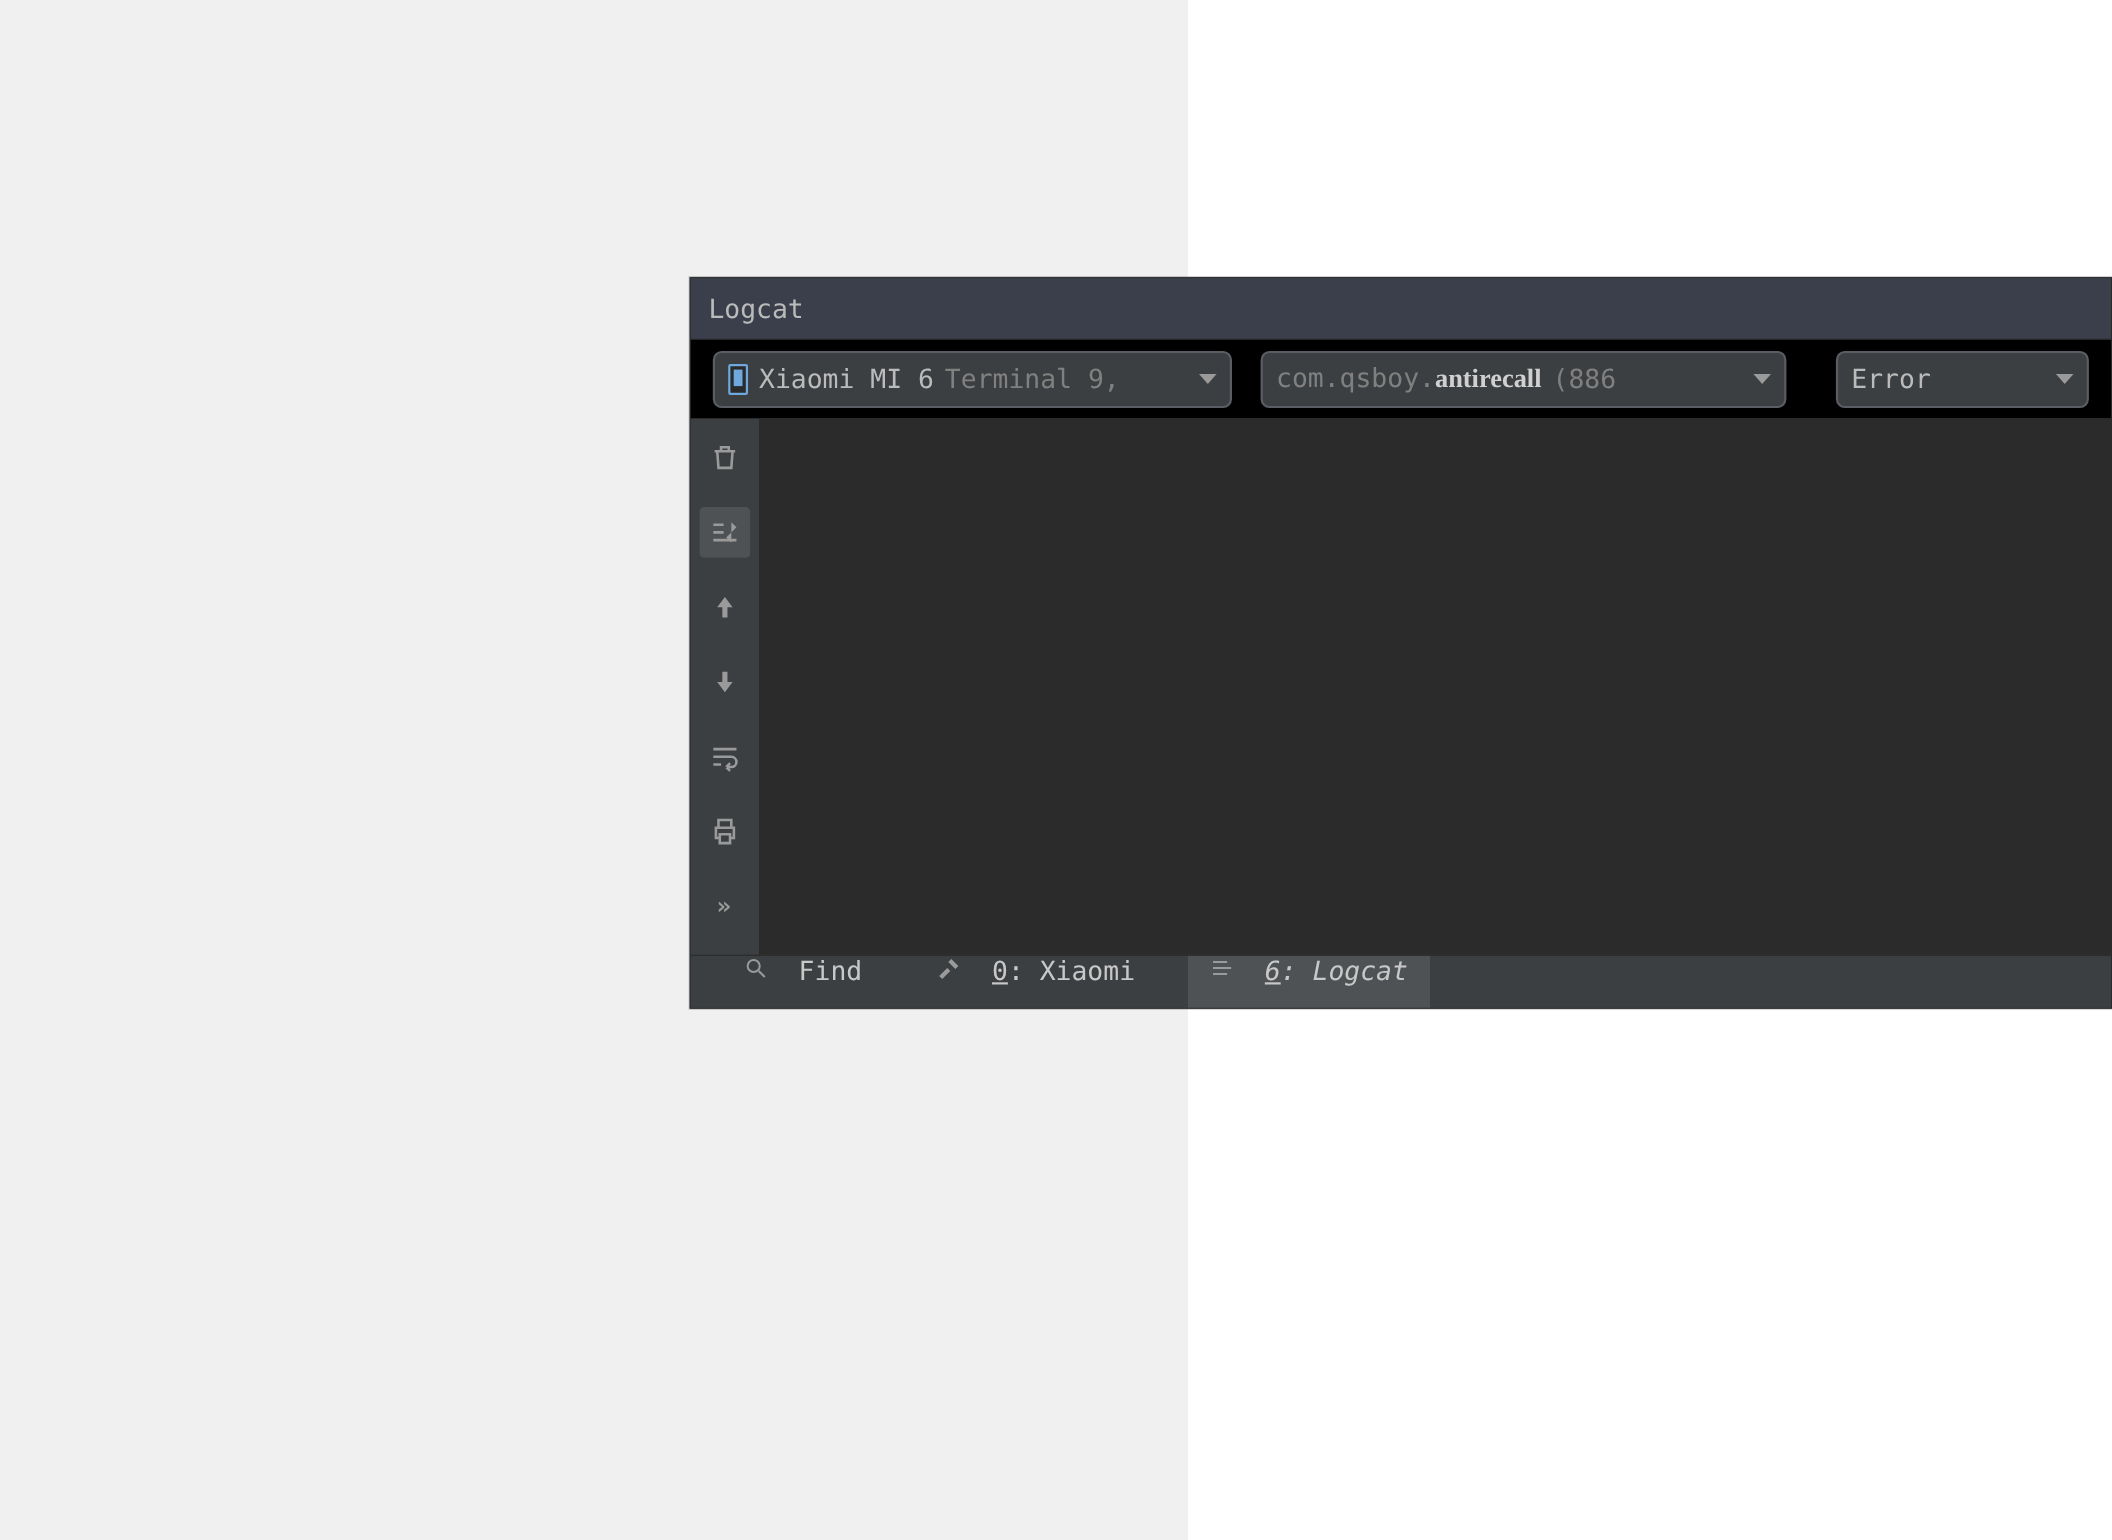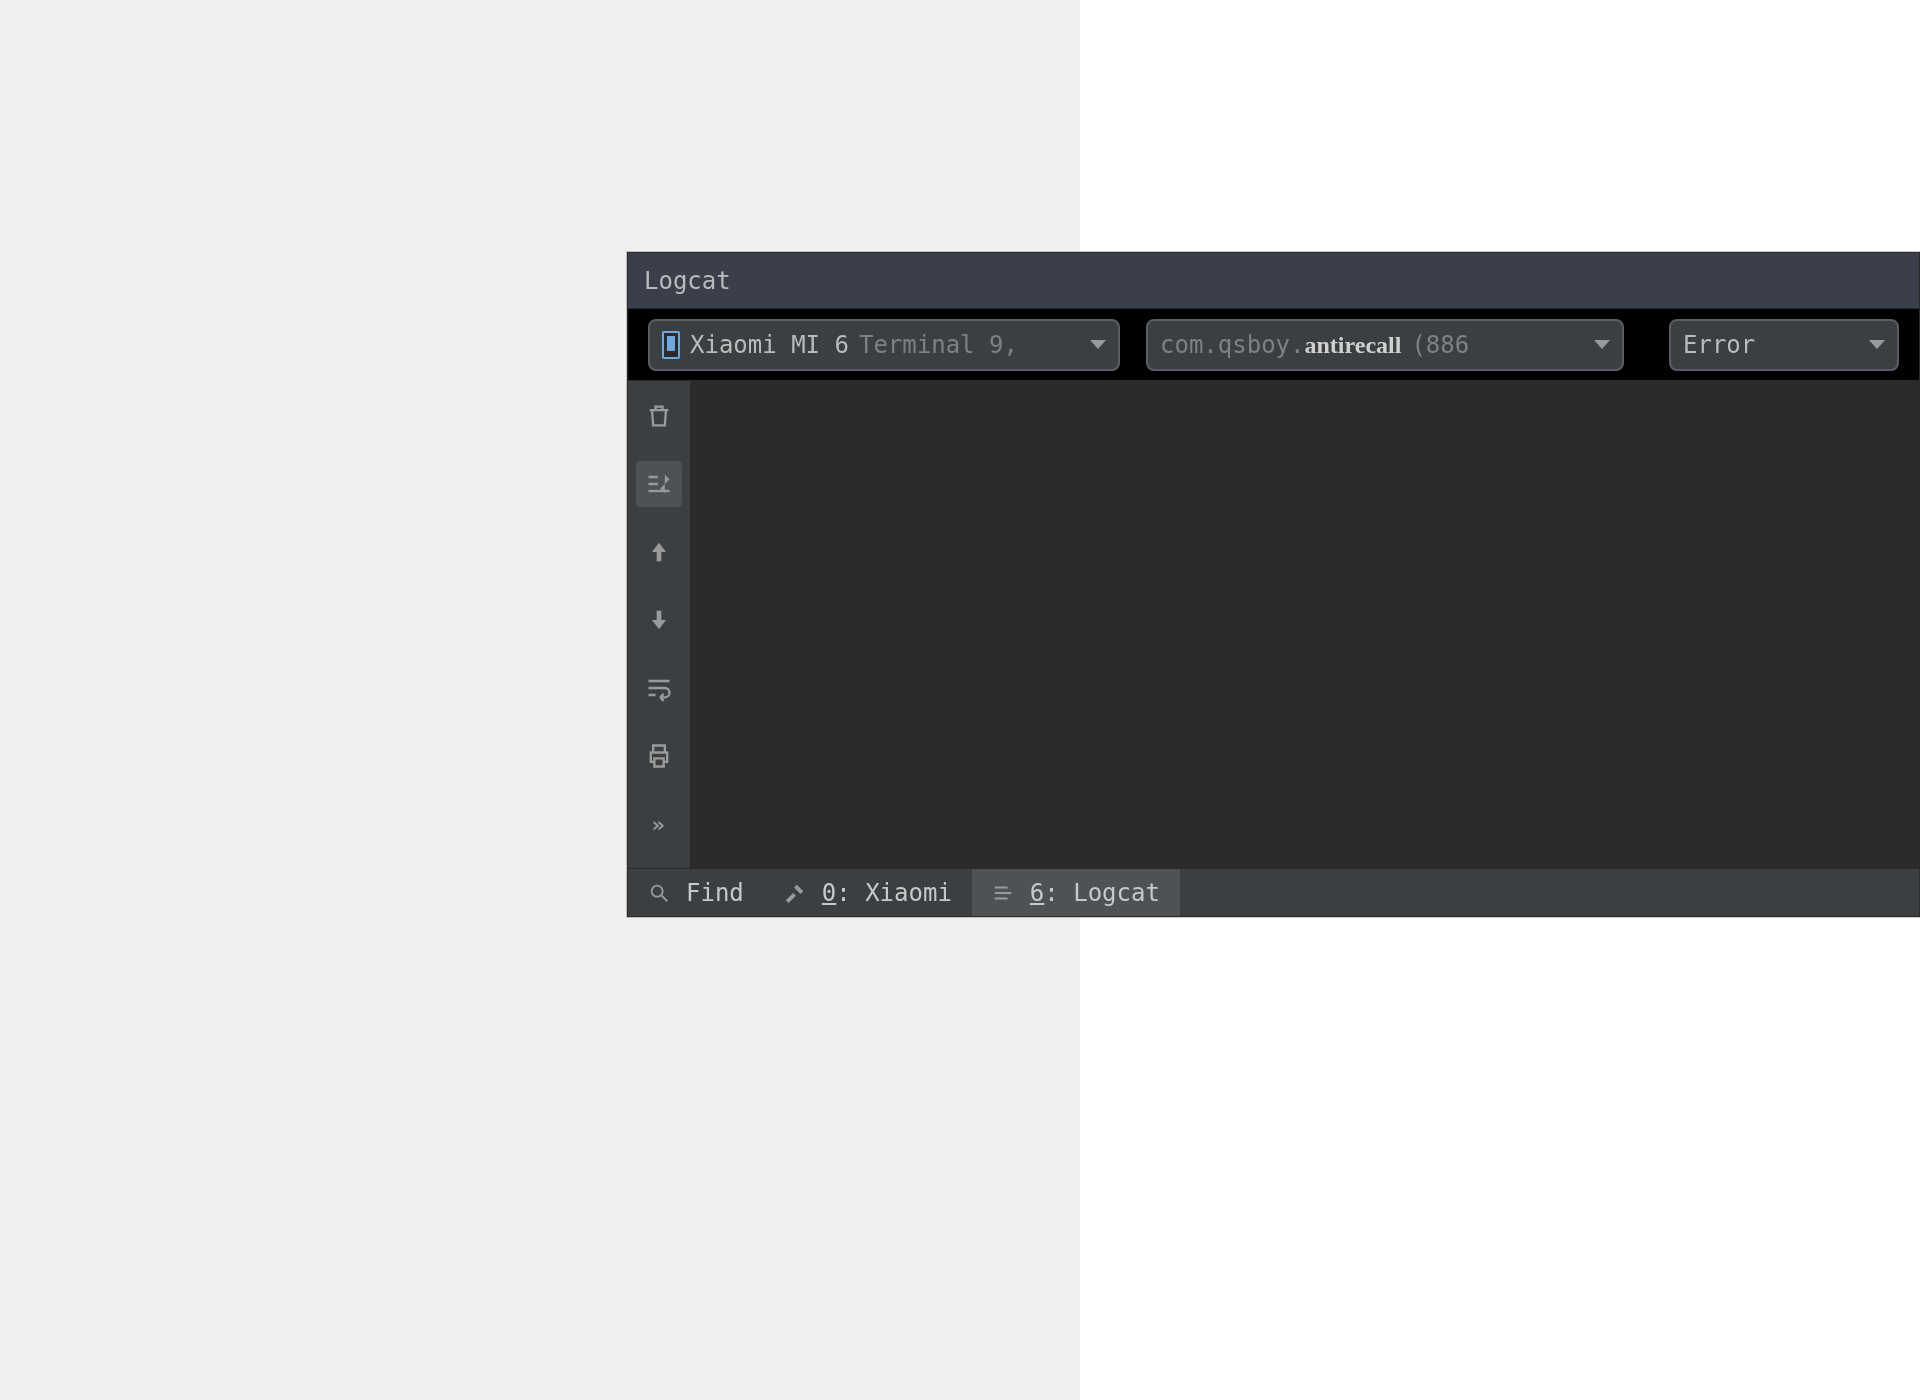--- a/index.html
+++ b/index.html
@@ -124,26 +124,26 @@
     height: 48px;
     background: #3c3f41;
     border-top: 1px solid #2b2b2b;
     display: flex;
     align-items: stretch;
     font-size: 24px;
     color: #c8c8c8;
   }
   .btab {
     display: flex;
-    align-items: center;
     padding: 0 20px;
-    gap: 16px;
+    gap: 28px;
     white-space: nowrap;
-  }
-  .btab.active { background: #4e5254; }
+    margin-left: 28px;
+  }
+  .btab.active { background: #4e5254; font-style: italic; }
   .btab .mnemonic { text-decoration: underline; }
   .btab svg { width: 22px; height: 22px; }
   .icon-stroke { stroke:#9a9a9a; stroke-width:2; fill:none; }
   .icon-fill { fill:#9a9a9a; }
 </style>
 </head>
 <body>
 
 <div class="left-pane"></div>
 

